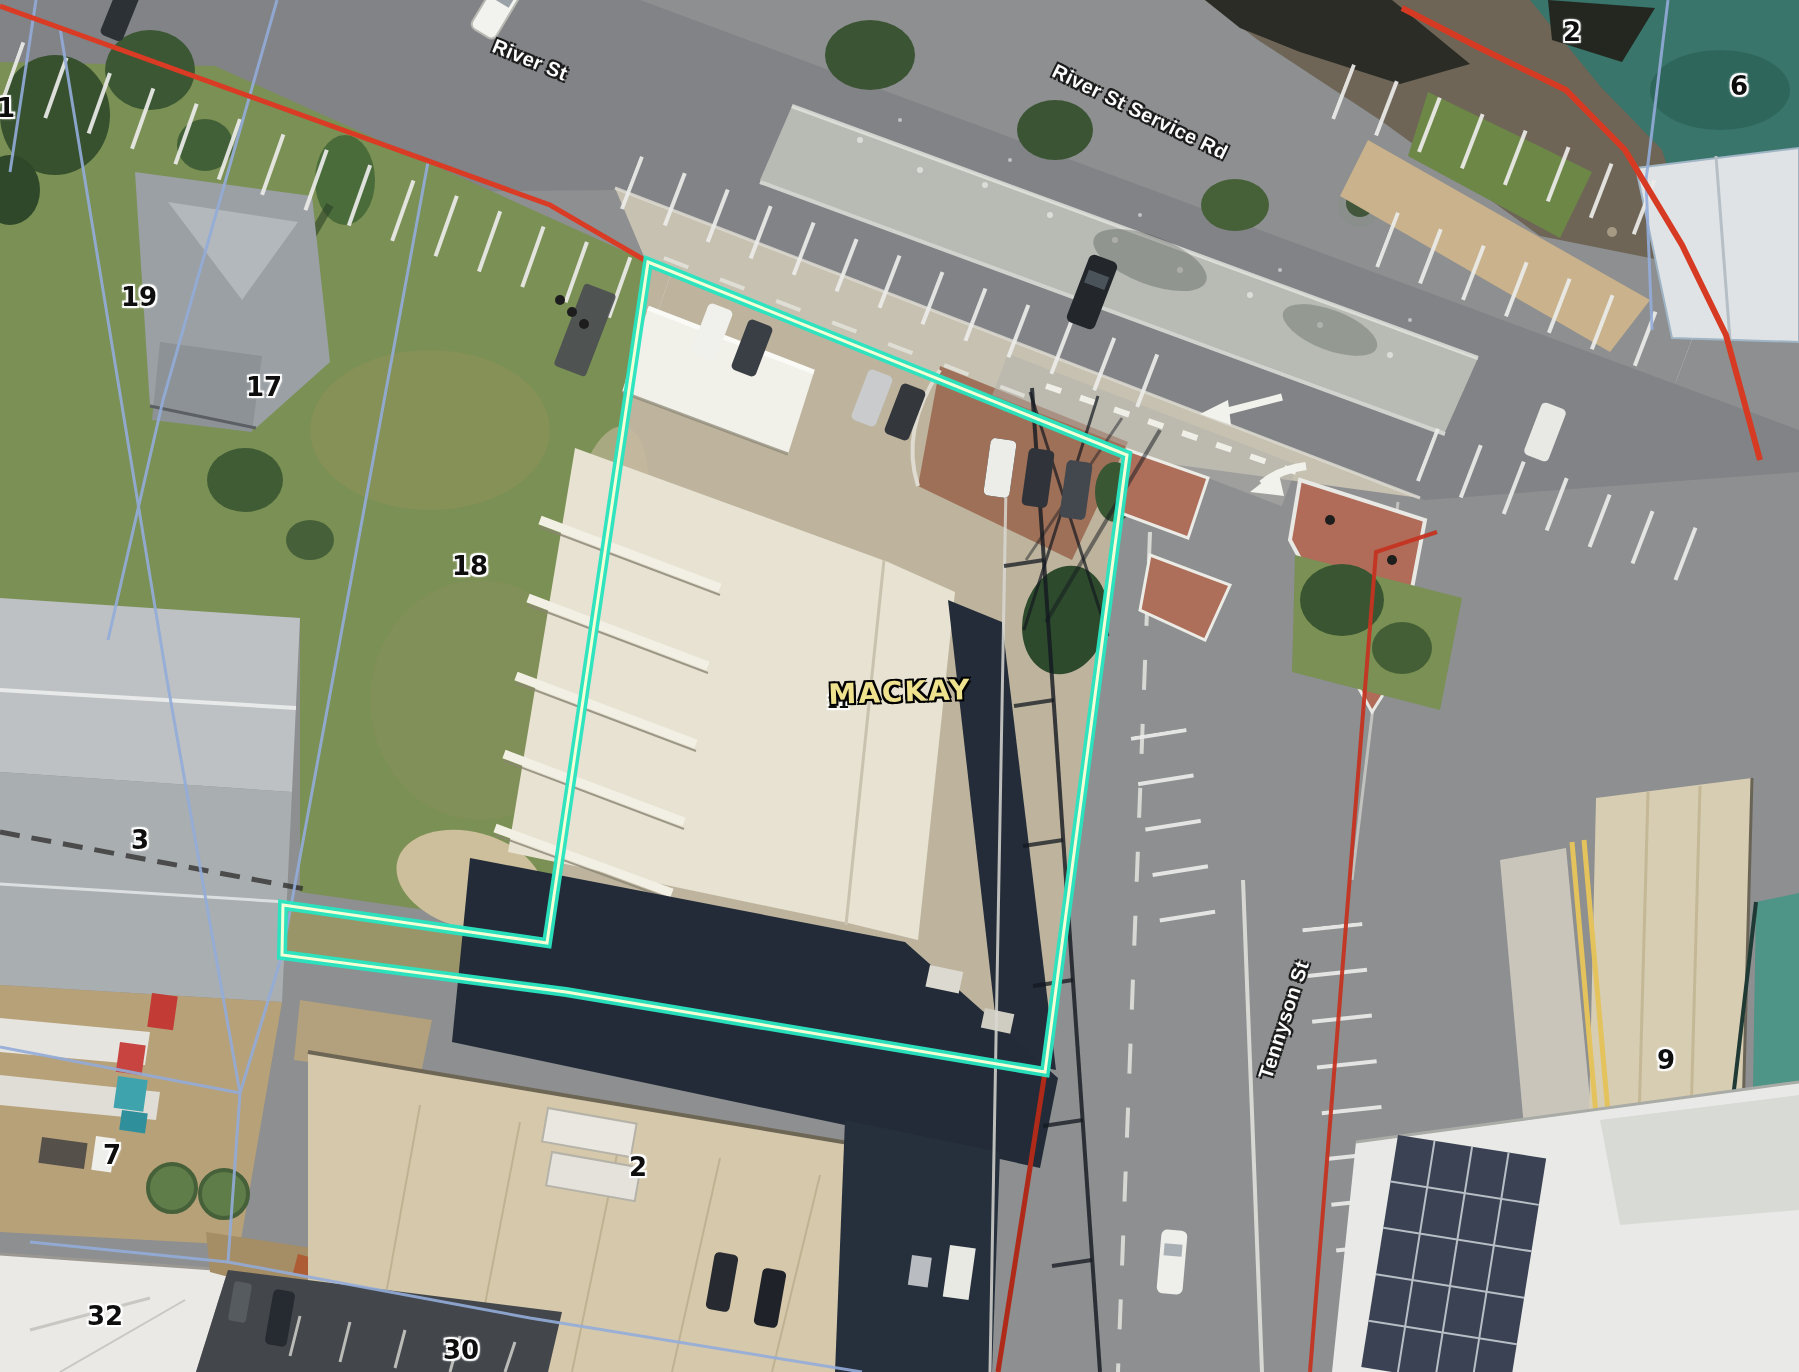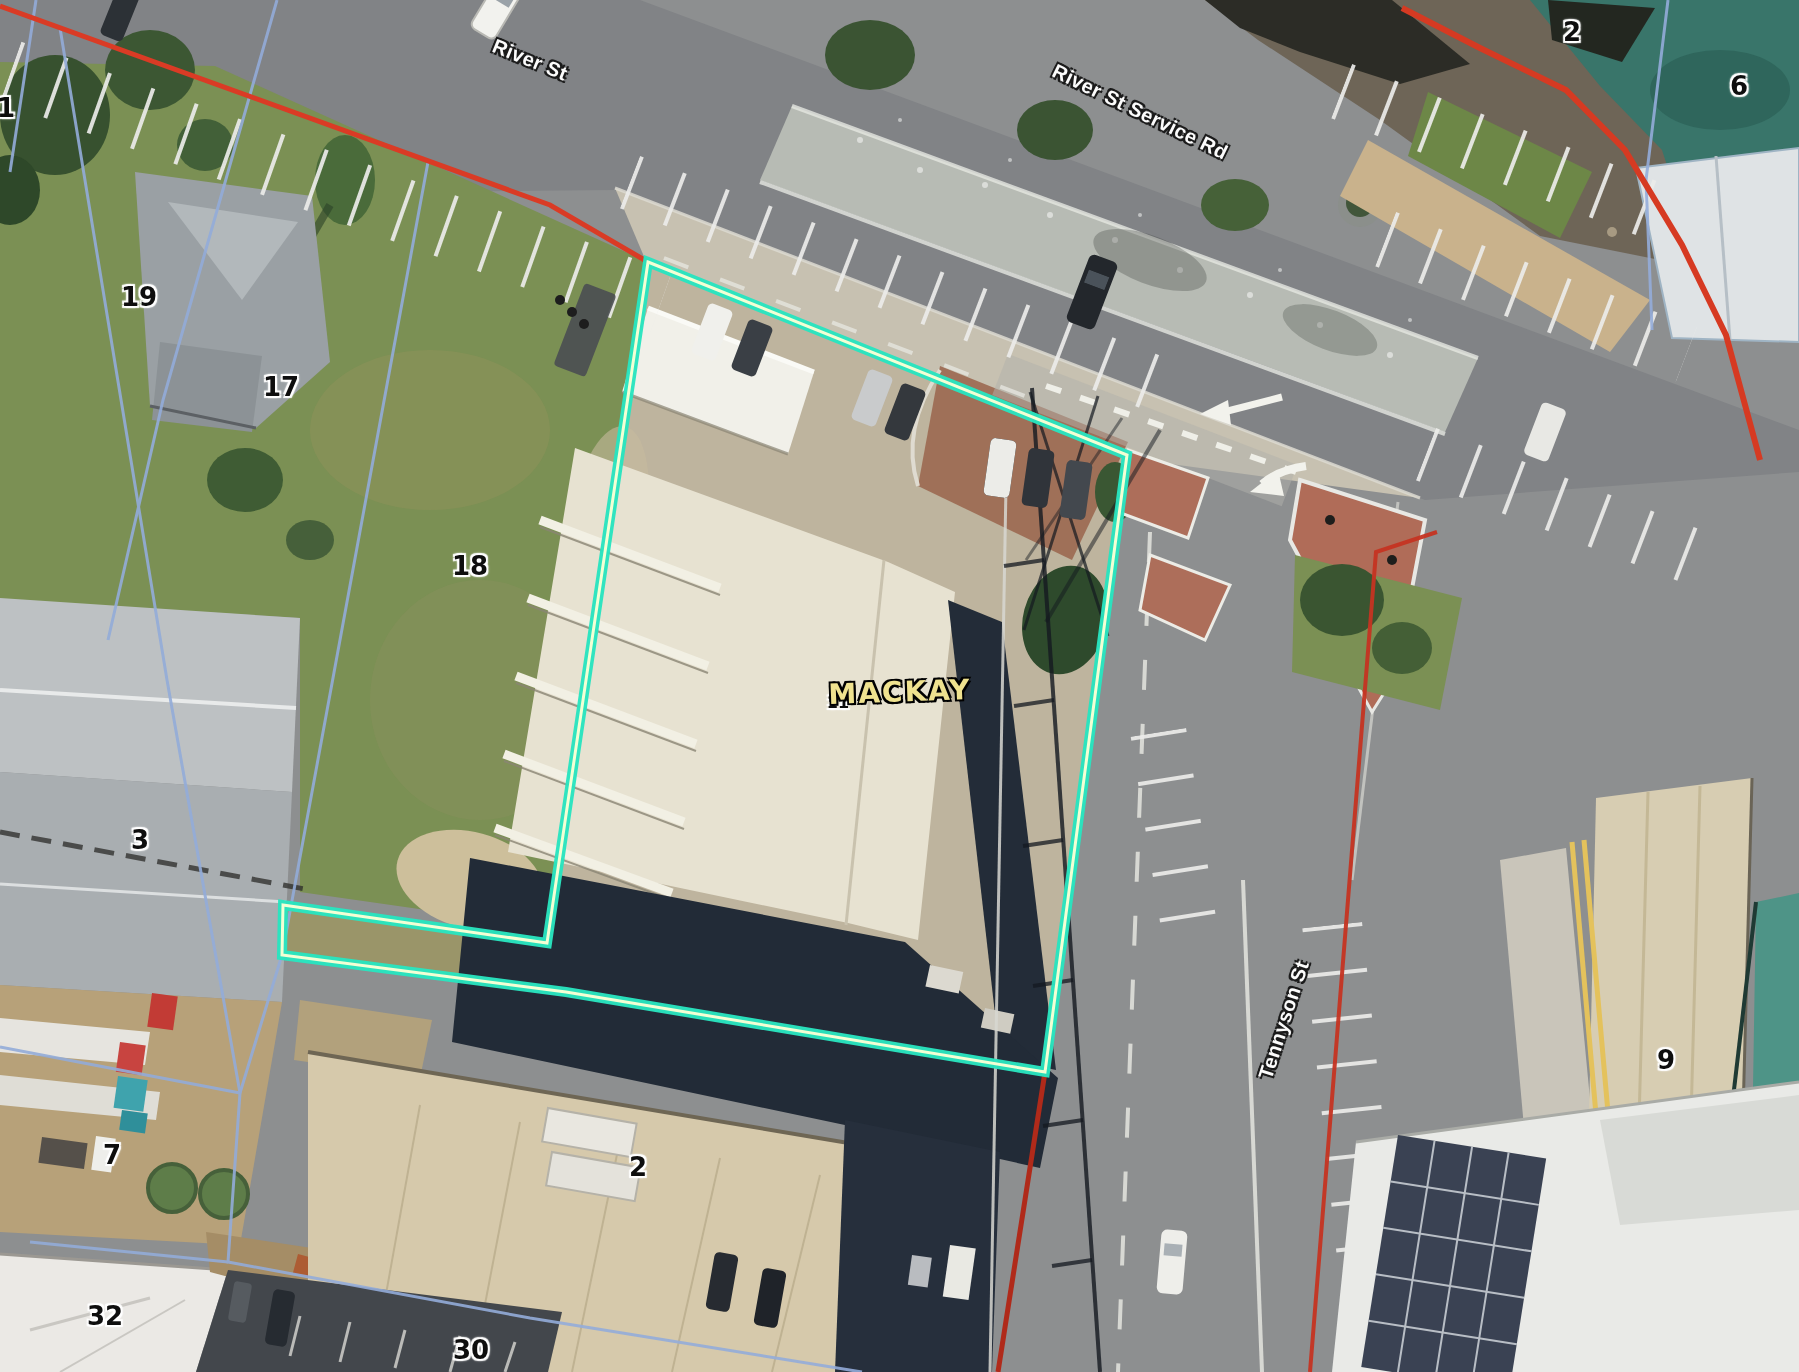--- a/index.html
+++ b/index.html
@@ -414,26 +414,26 @@
     <path d="M648,262 L1127,455 L1045,1072 L566,992 L282,955 L283,905 L547,943 Z" stroke="#f3ffd4" stroke-width="3"></path>
   </g>
 </svg>
 
 <div class="map-label street-label" style="left:530px;top:60px;transform:translate(-50%,-50%) rotate(22deg);">River St</div>
 <div class="map-label street-label" style="left:1140px;top:112px;transform:translate(-50%,-50%) rotate(26deg);">River St Service Rd</div>
 <div class="map-label street-label" style="left:1284px;top:1020px;transform:translate(-50%,-50%) rotate(-72deg);">Tennyson St</div>
 
 <div class="map-label lot-label" style="left:6px;top:108px;transform:translate(-50%,-50%);">1</div>
 <div class="map-label lot-label" style="left:91px;top:297px;transform:translate(-50%,-50%);margin-left:48px;">19</div>
-<div class="map-label lot-label" style="left:281px;top:387px;transform:translate(-50%,-50%);">17</div>
+<div class="map-label lot-label" style="left:264px;top:387px;transform:translate(-50%,-50%);">17</div>
 <div class="map-label lot-label" style="left:470px;top:566px;transform:translate(-50%,-50%);">18</div>
 <div class="map-label lot-label" style="left:140px;top:840px;transform:translate(-50%,-50%);">3</div>
 <div class="map-label lot-label" style="left:112px;top:1155px;transform:translate(-50%,-50%);">7</div>
 <div class="map-label lot-label" style="left:105px;top:1316px;transform:translate(-50%,-50%);">32</div>
-<div class="map-label lot-label" style="left:461px;top:1350px;transform:translate(-50%,-50%);margin-left:10px;">30</div>
+<div class="map-label lot-label" style="left:461px;top:1350px;transform:translate(-50%,-50%);">30</div>
 <div class="map-label lot-label" style="left:638px;top:1167px;transform:translate(-50%,-50%);">2</div>
 <div class="map-label lot-label small" style="left:838px;top:702px;transform:translate(-50%,-50%);">11</div>
 <div class="map-label lot-label" style="left:1572px;top:32px;transform:translate(-50%,-50%);">2</div>
 <div class="map-label lot-label" style="left:1739px;top:86px;transform:translate(-50%,-50%);">6</div>
 <div class="map-label lot-label" style="left:1666px;top:1060px;transform:translate(-50%,-50%);">9</div>
 
 <div class="map-label mackay-label" style="left:900px;top:692px;transform:translate(-50%,-50%) rotate(-2deg);">MACKAY</div>
 </div>
 
 </body></html>

